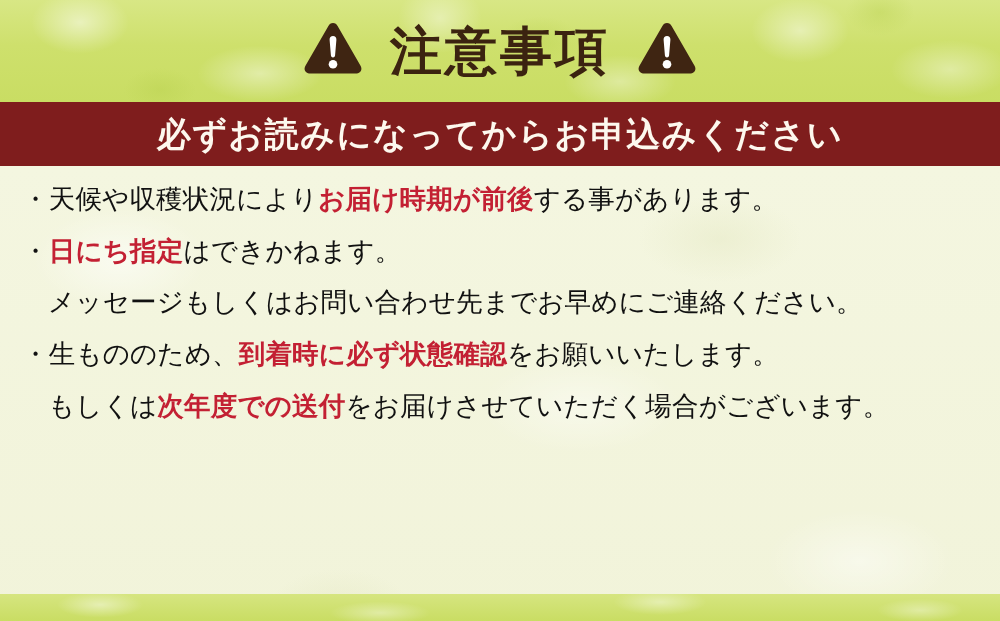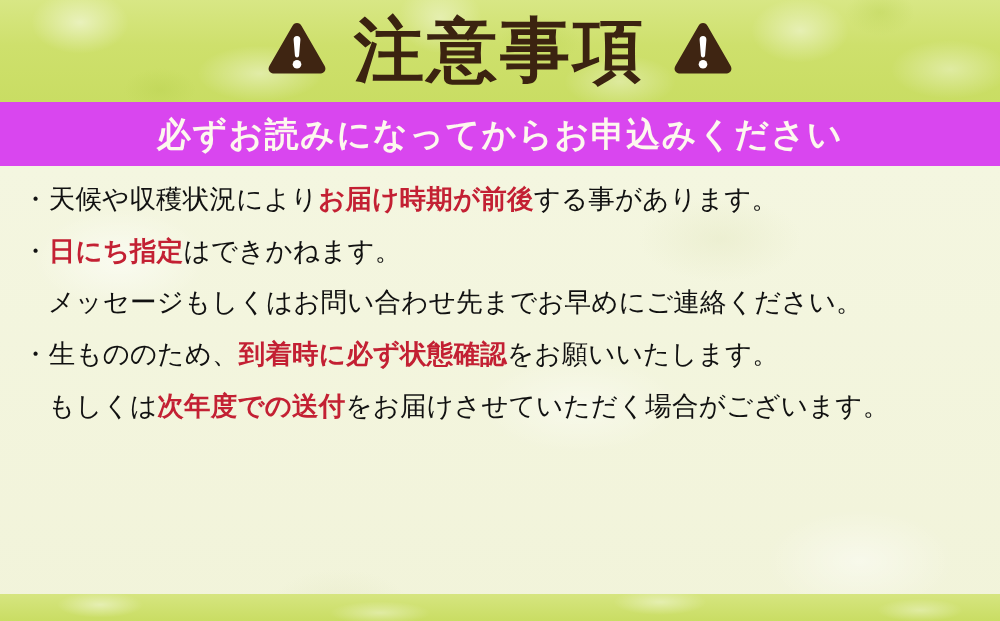--- a/index.html
+++ b/index.html
@@ -44,37 +44,37 @@
     top: 0;
     width: 1000px;
     height: 102px;
     display: flex;
     align-items: center;
     justify-content: center;
     gap: 26px;
   }
   .warn-icon { display: block; }
   .page-title {
-    font-family: Liberation Serif, serif;
-    font-size: 70px;
+    font-family: Liberation Sans, sans-serif;
+    font-size: 52px;
     font-weight: 700;
     color: #3b2310;
     letter-spacing: 3px;
     line-height: 1;
     white-space: nowrap;
   }
 
   
   .subtitle-banner {
     position: absolute;
     left: 0;
     top: 102px;
     width: 1000px;
     height: 64px;
-    background: #d946ef;
+    background: #7f1d1d;
     display: flex;
     align-items: center;
     justify-content: center;
   }
   .subtitle-text {
     font-family: "DejaVu Serif", "Liberation Serif", serif;
     font-size: 34px;
     font-weight: 700;
     color: #fdf8ee;
     letter-spacing: 1.5px;

